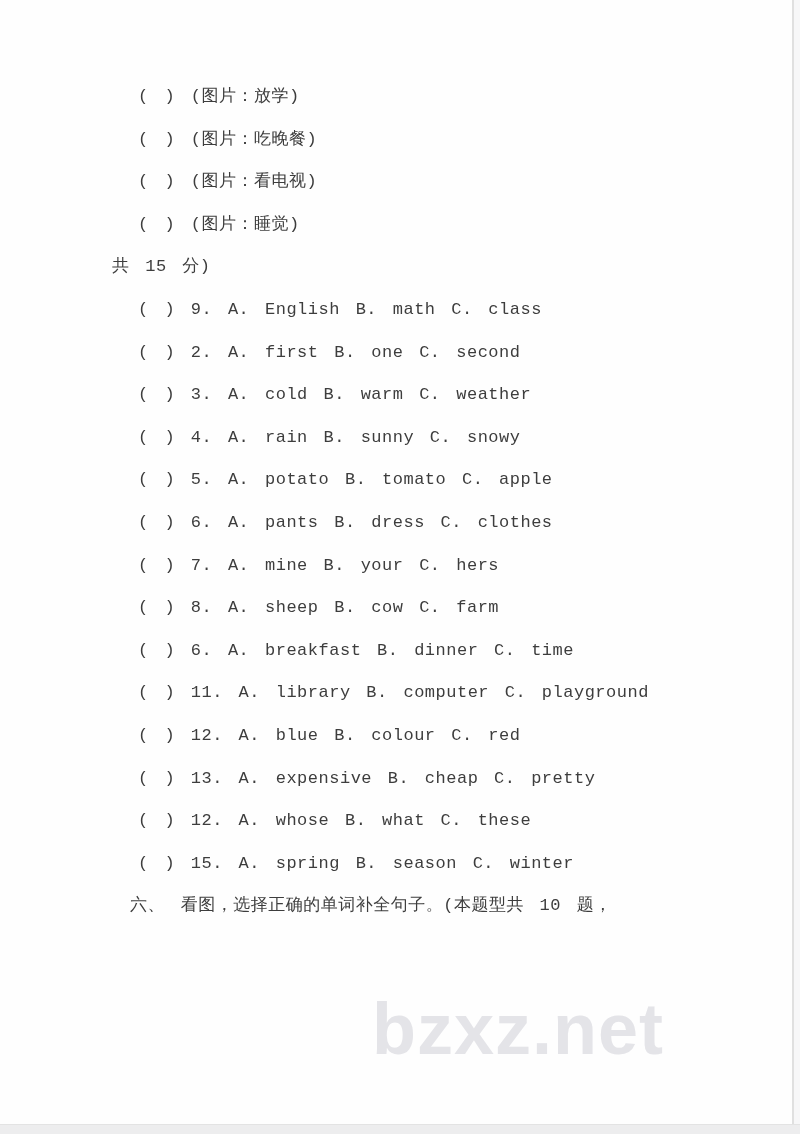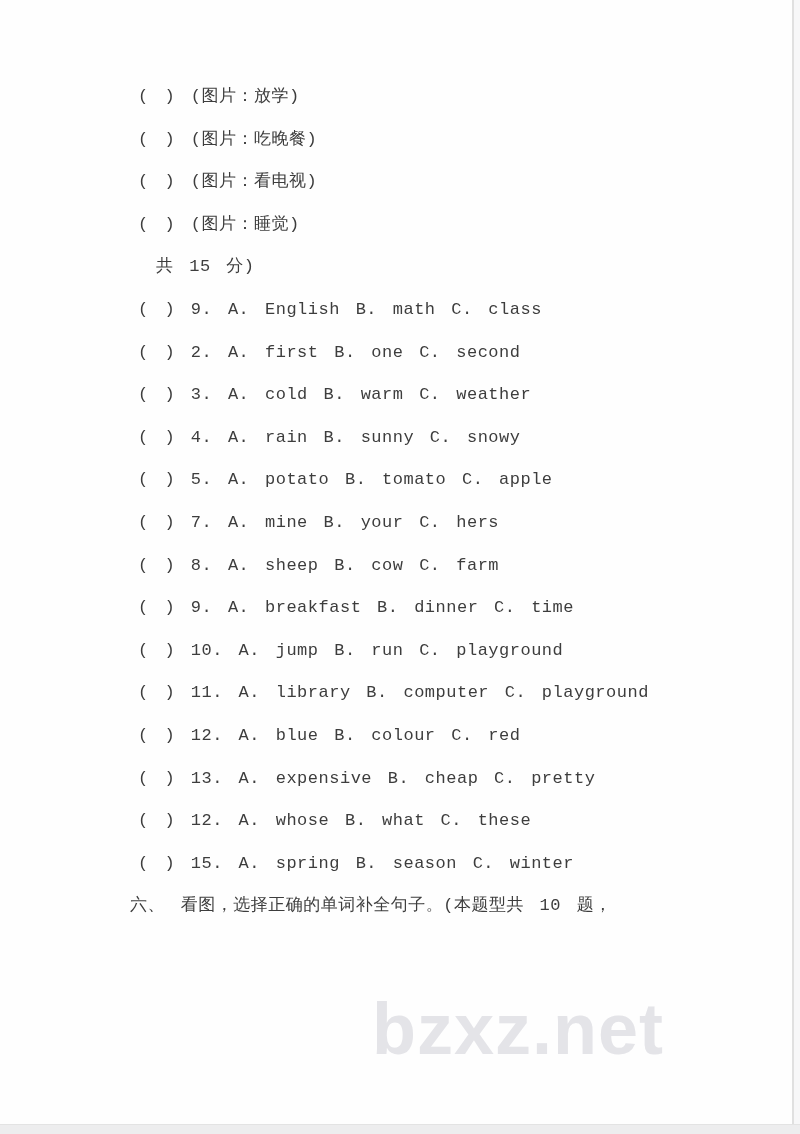--- a/index.html
+++ b/index.html
@@ -59,21 +59,21 @@
     height: 42.6px;
     line-height: 42.6px;
     font-size: 17px;
     color: #3d3d3d;
     white-space: pre;
     word-spacing: 5px;
     letter-spacing: 0.5px;
   }
   .indent-item   { padding-left: 26px; }
   .indent-header { padding-left: 18px; }
-  .no-indent     { padding-left: 0; margin-left: 44px; }
+  .no-indent     { padding-left: 0; }
 </style>
 </head>
 <body>
 
 <div class="page">
 
   <div class="watermark">bzxz.net</div>
 
   <div class="content">
 
@@ -82,24 +82,24 @@
     <div class="line indent-item">( ) (图片：看电视)</div>
     <div class="line indent-item">( ) (图片：睡觉)</div>
 
     <div class="line no-indent">共 15 分)</div>
 
     <div class="line indent-item">( ) 9. A. English B. math C. class</div>
     <div class="line indent-item">( ) 2. A. first B. one C. second</div>
     <div class="line indent-item">( ) 3. A. cold B. warm C. weather</div>
     <div class="line indent-item">( ) 4. A. rain B. sunny C. snowy</div>
     <div class="line indent-item">( ) 5. A. potato B. tomato C. apple</div>
+    <div class="line indent-item">( ) 6. A. pants B. dress C. clothes</div>
     <div class="line indent-item">( ) 7. A. mine B. your C. hers</div>
     <div class="line indent-item">( ) 8. A. sheep B. cow C. farm</div>
-    <div class="line indent-item">( ) 9. A. breakfast B. dinner C. time</div>
-    <div class="line indent-item">( ) 10. A. jump B. run C. playground</div>
+    <div class="line indent-item">( ) 6. A. breakfast B. dinner C. time</div>
     <div class="line indent-item">( ) 11. A. library B. computer C. playground</div>
     <div class="line indent-item">( ) 12. A. blue B. colour C. red</div>
     <div class="line indent-item">( ) 13. A. expensive B. cheap C. pretty</div>
     <div class="line indent-item">( ) 12. A. whose B. what C. these</div>
     <div class="line indent-item">( ) 15. A. spring B. season C. winter</div>
 
     <div class="line indent-header">六、 看图，选择正确的单词补全句子。(本题型共 10 题，</div>
 
   </div>
 

